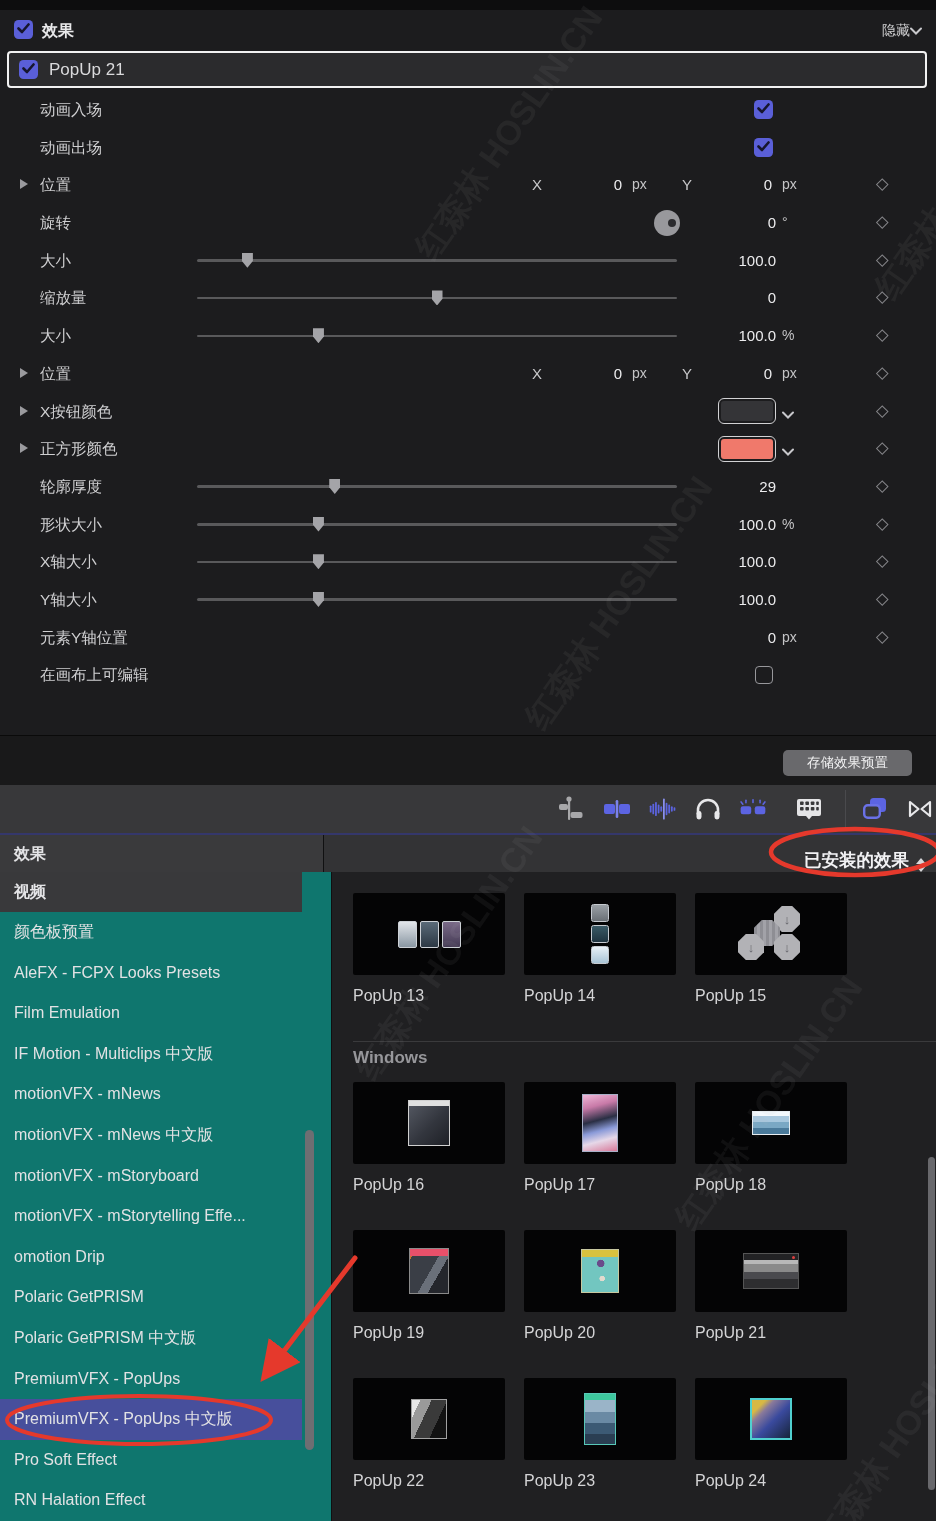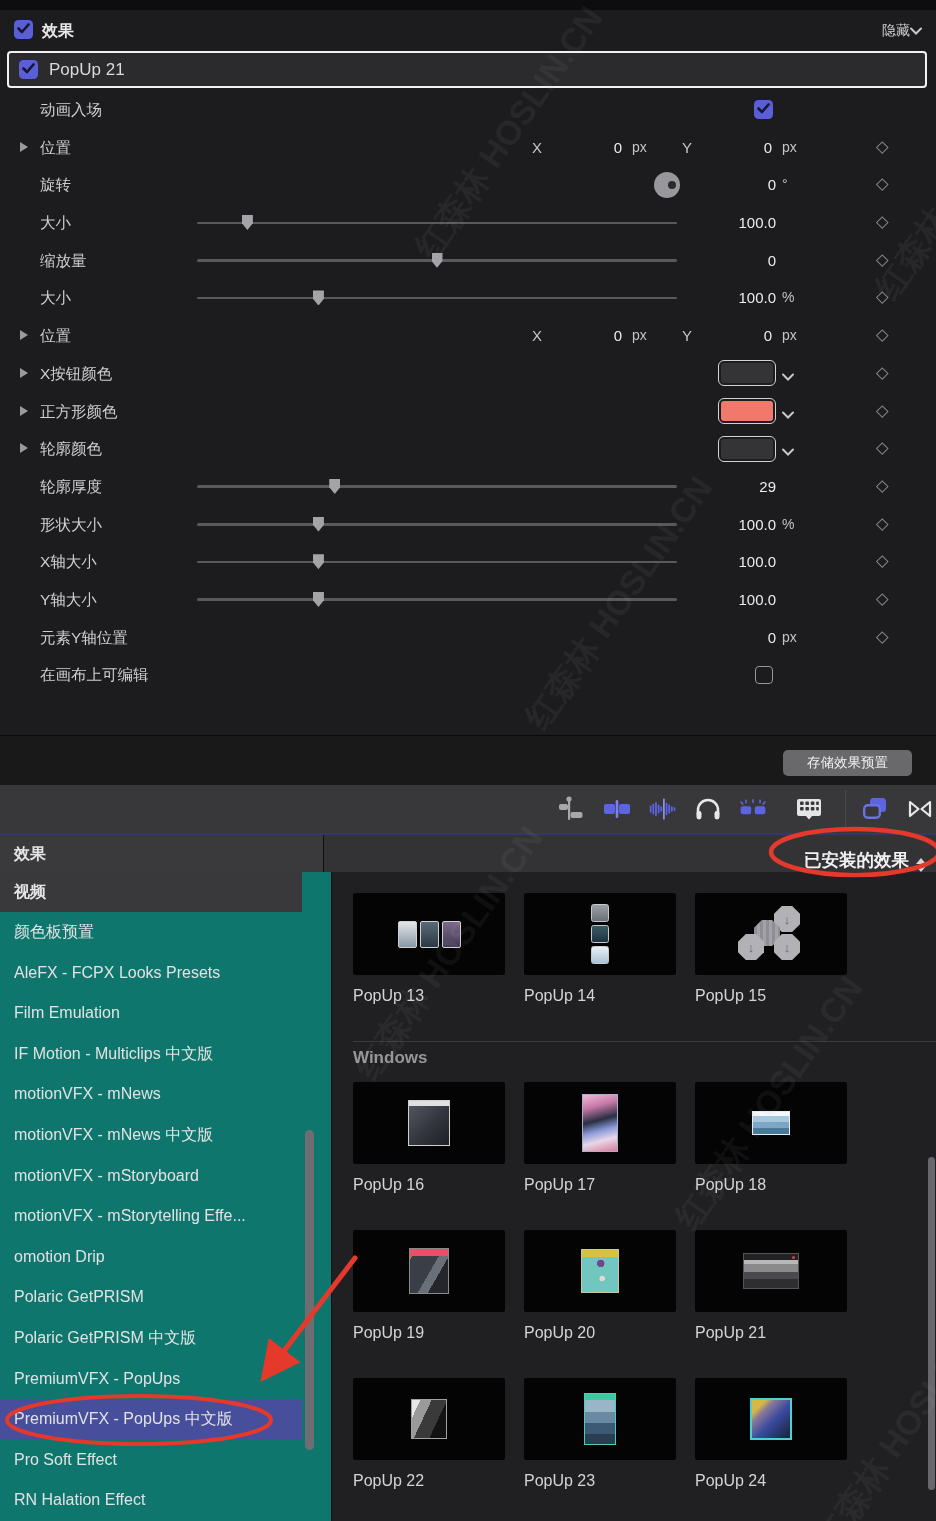--- a/index.html
+++ b/index.html
@@ -139,20 +139,28 @@
     <div id="rows">
         <div class="irow">
           <span class="ilabel">动画入场</span>
           <span class="cbx">
             <svg width="13" height="11" viewBox="0 0 13 11">
               <polyline points="1.5,5.5 5,9 11.5,1.5" fill="none" stroke="#16162e" stroke-width="2.6" stroke-linecap="round" stroke-linejoin="round"></polyline>
             </svg>
           </span>
         </div>
         <div class="irow">
+          <span class="ilabel">动画出场</span>
+          <span class="cbx">
+            <svg width="13" height="11" viewBox="0 0 13 11">
+              <polyline points="1.5,5.5 5,9 11.5,1.5" fill="none" stroke="#16162e" stroke-width="2.6" stroke-linecap="round" stroke-linejoin="round"></polyline>
+            </svg>
+          </span>
+        </div>
+        <div class="irow">
           <span class="disc"></span>
           <span class="ilabel">位置</span>
           <span class="axis xlab">X</span>
           <span class="num xval">0</span>
           <span class="unit xunit">px</span>
           <span class="axis ylab">Y</span>
           <span class="num yval">0</span>
           <span class="unit yunit">px</span>
           <span class="kf"></span>
         </div>
@@ -205,31 +213,20 @@
           <span class="wchev"><svg width="12" height="8" viewBox="0 0 12 8">
               <polyline points="1,1.5 6,6.5 11,1.5" fill="none" stroke="#c8c8cc" stroke-width="2" stroke-linecap="round"></polyline>
             </svg></span>
           <span class="kf"></span>
         </div>
         <div class="irow">
           <span class="disc"></span>
           <span class="ilabel">正方形颜色</span>
           <span class="well">
             <span class="swatch" style="background: rgb(240, 121, 107);"></span>
-          </span>
-          <span class="wchev"><svg width="12" height="8" viewBox="0 0 12 8">
-              <polyline points="1,1.5 6,6.5 11,1.5" fill="none" stroke="#c8c8cc" stroke-width="2" stroke-linecap="round"></polyline>
-            </svg></span>
-          <span class="kf"></span>
-        </div>
-        <div class="irow">
-          <span class="disc"></span>
-          <span class="ilabel">轮廓颜色</span>
-          <span class="well">
-            <span class="swatch" style="background: rgb(52, 52, 55);"></span>
           </span>
           <span class="wchev"><svg width="12" height="8" viewBox="0 0 12 8">
               <polyline points="1,1.5 6,6.5 11,1.5" fill="none" stroke="#c8c8cc" stroke-width="2" stroke-linecap="round"></polyline>
             </svg></span>
           <span class="kf"></span>
         </div>
         <div class="irow">
           <span class="ilabel">轮廓厚度</span>
           <span class="track"></span>
           <span class="sthumb" style="left: 329.26px;"></span>

